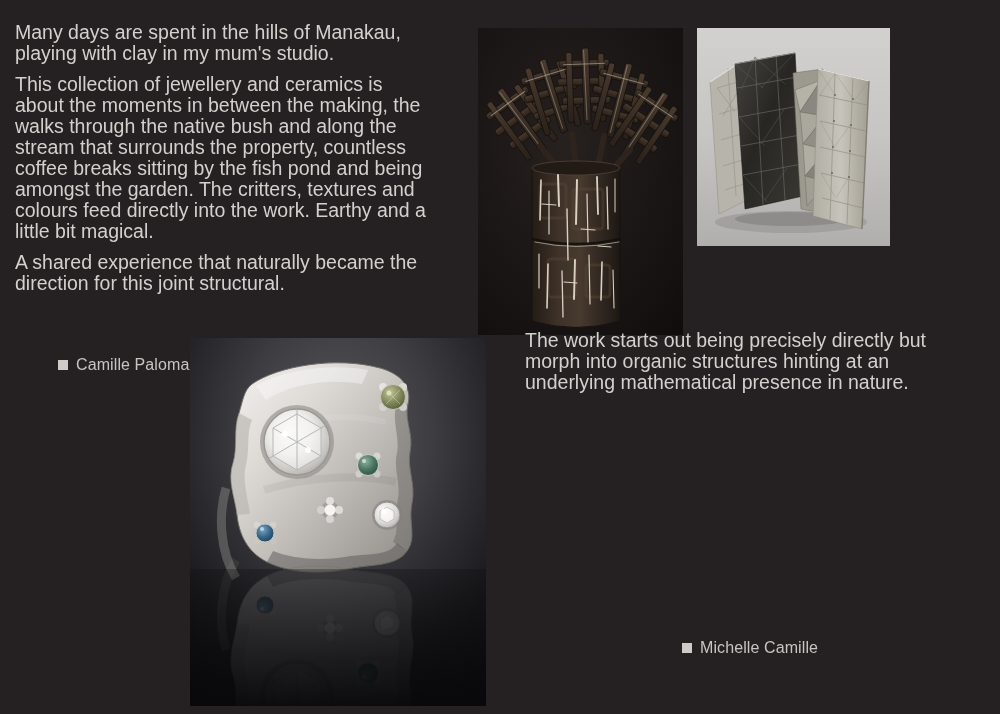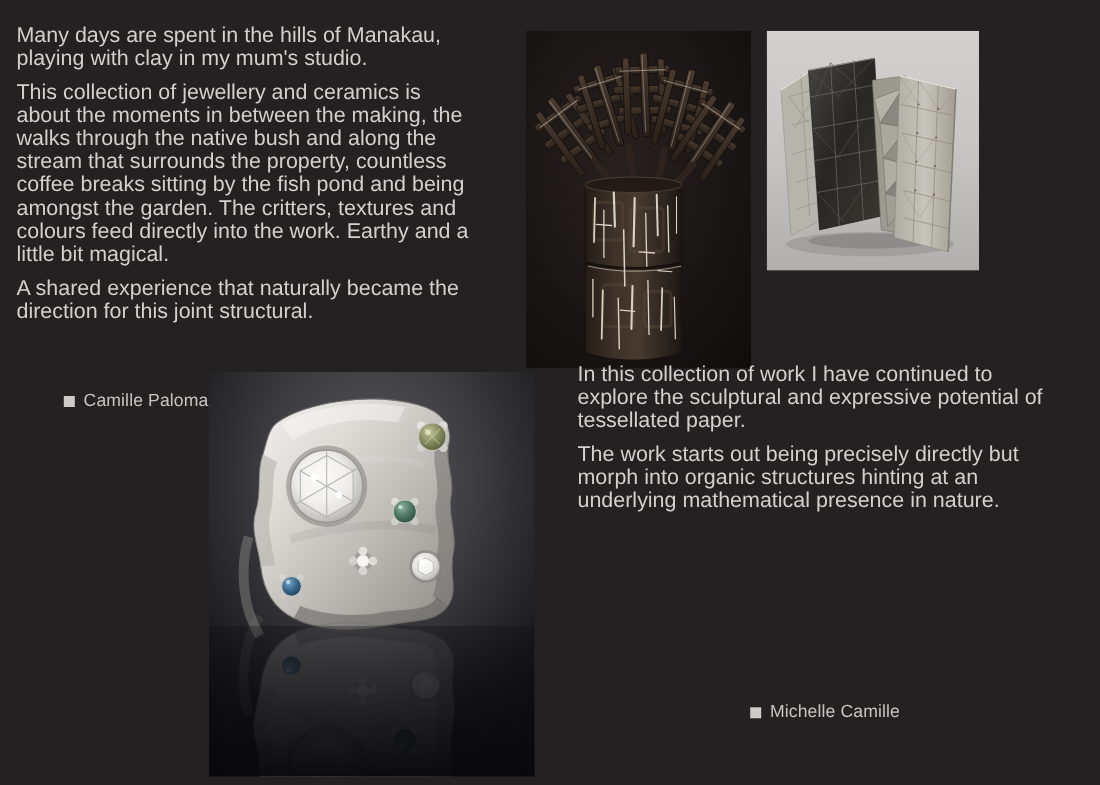--- a/index.html
+++ b/index.html
@@ -231,23 +231,20 @@
         <circle cx="135" cy="145" r="1"></circle>
           <circle cx="152" cy="149" r="1"></circle>
       </g>
       <path d="M121,41 L172,53" stroke="#e6e3db" stroke-width="1" fill="none"></path>
       <path d="M172,53 L165,201" stroke="#6e695e" stroke-width="1.4" opacity="0.6" fill="none"></path>
     </g>
   </svg>
 </figure>
 
 <section id="col-right" class="statement">
-  <p>In this collection of work I have continued to
-explore the sculptural and expressive potential of
-tessellated paper.</p>
   <p>The work starts out being precisely directly but
 morph into organic structures hinting at an
 underlying mathematical presence in nature.</p>
 </section>
 
 <div id="cap-michelle" class="caption">
   <span class="sq"></span>
   <span>Michelle Camille</span>
 </div>
 

